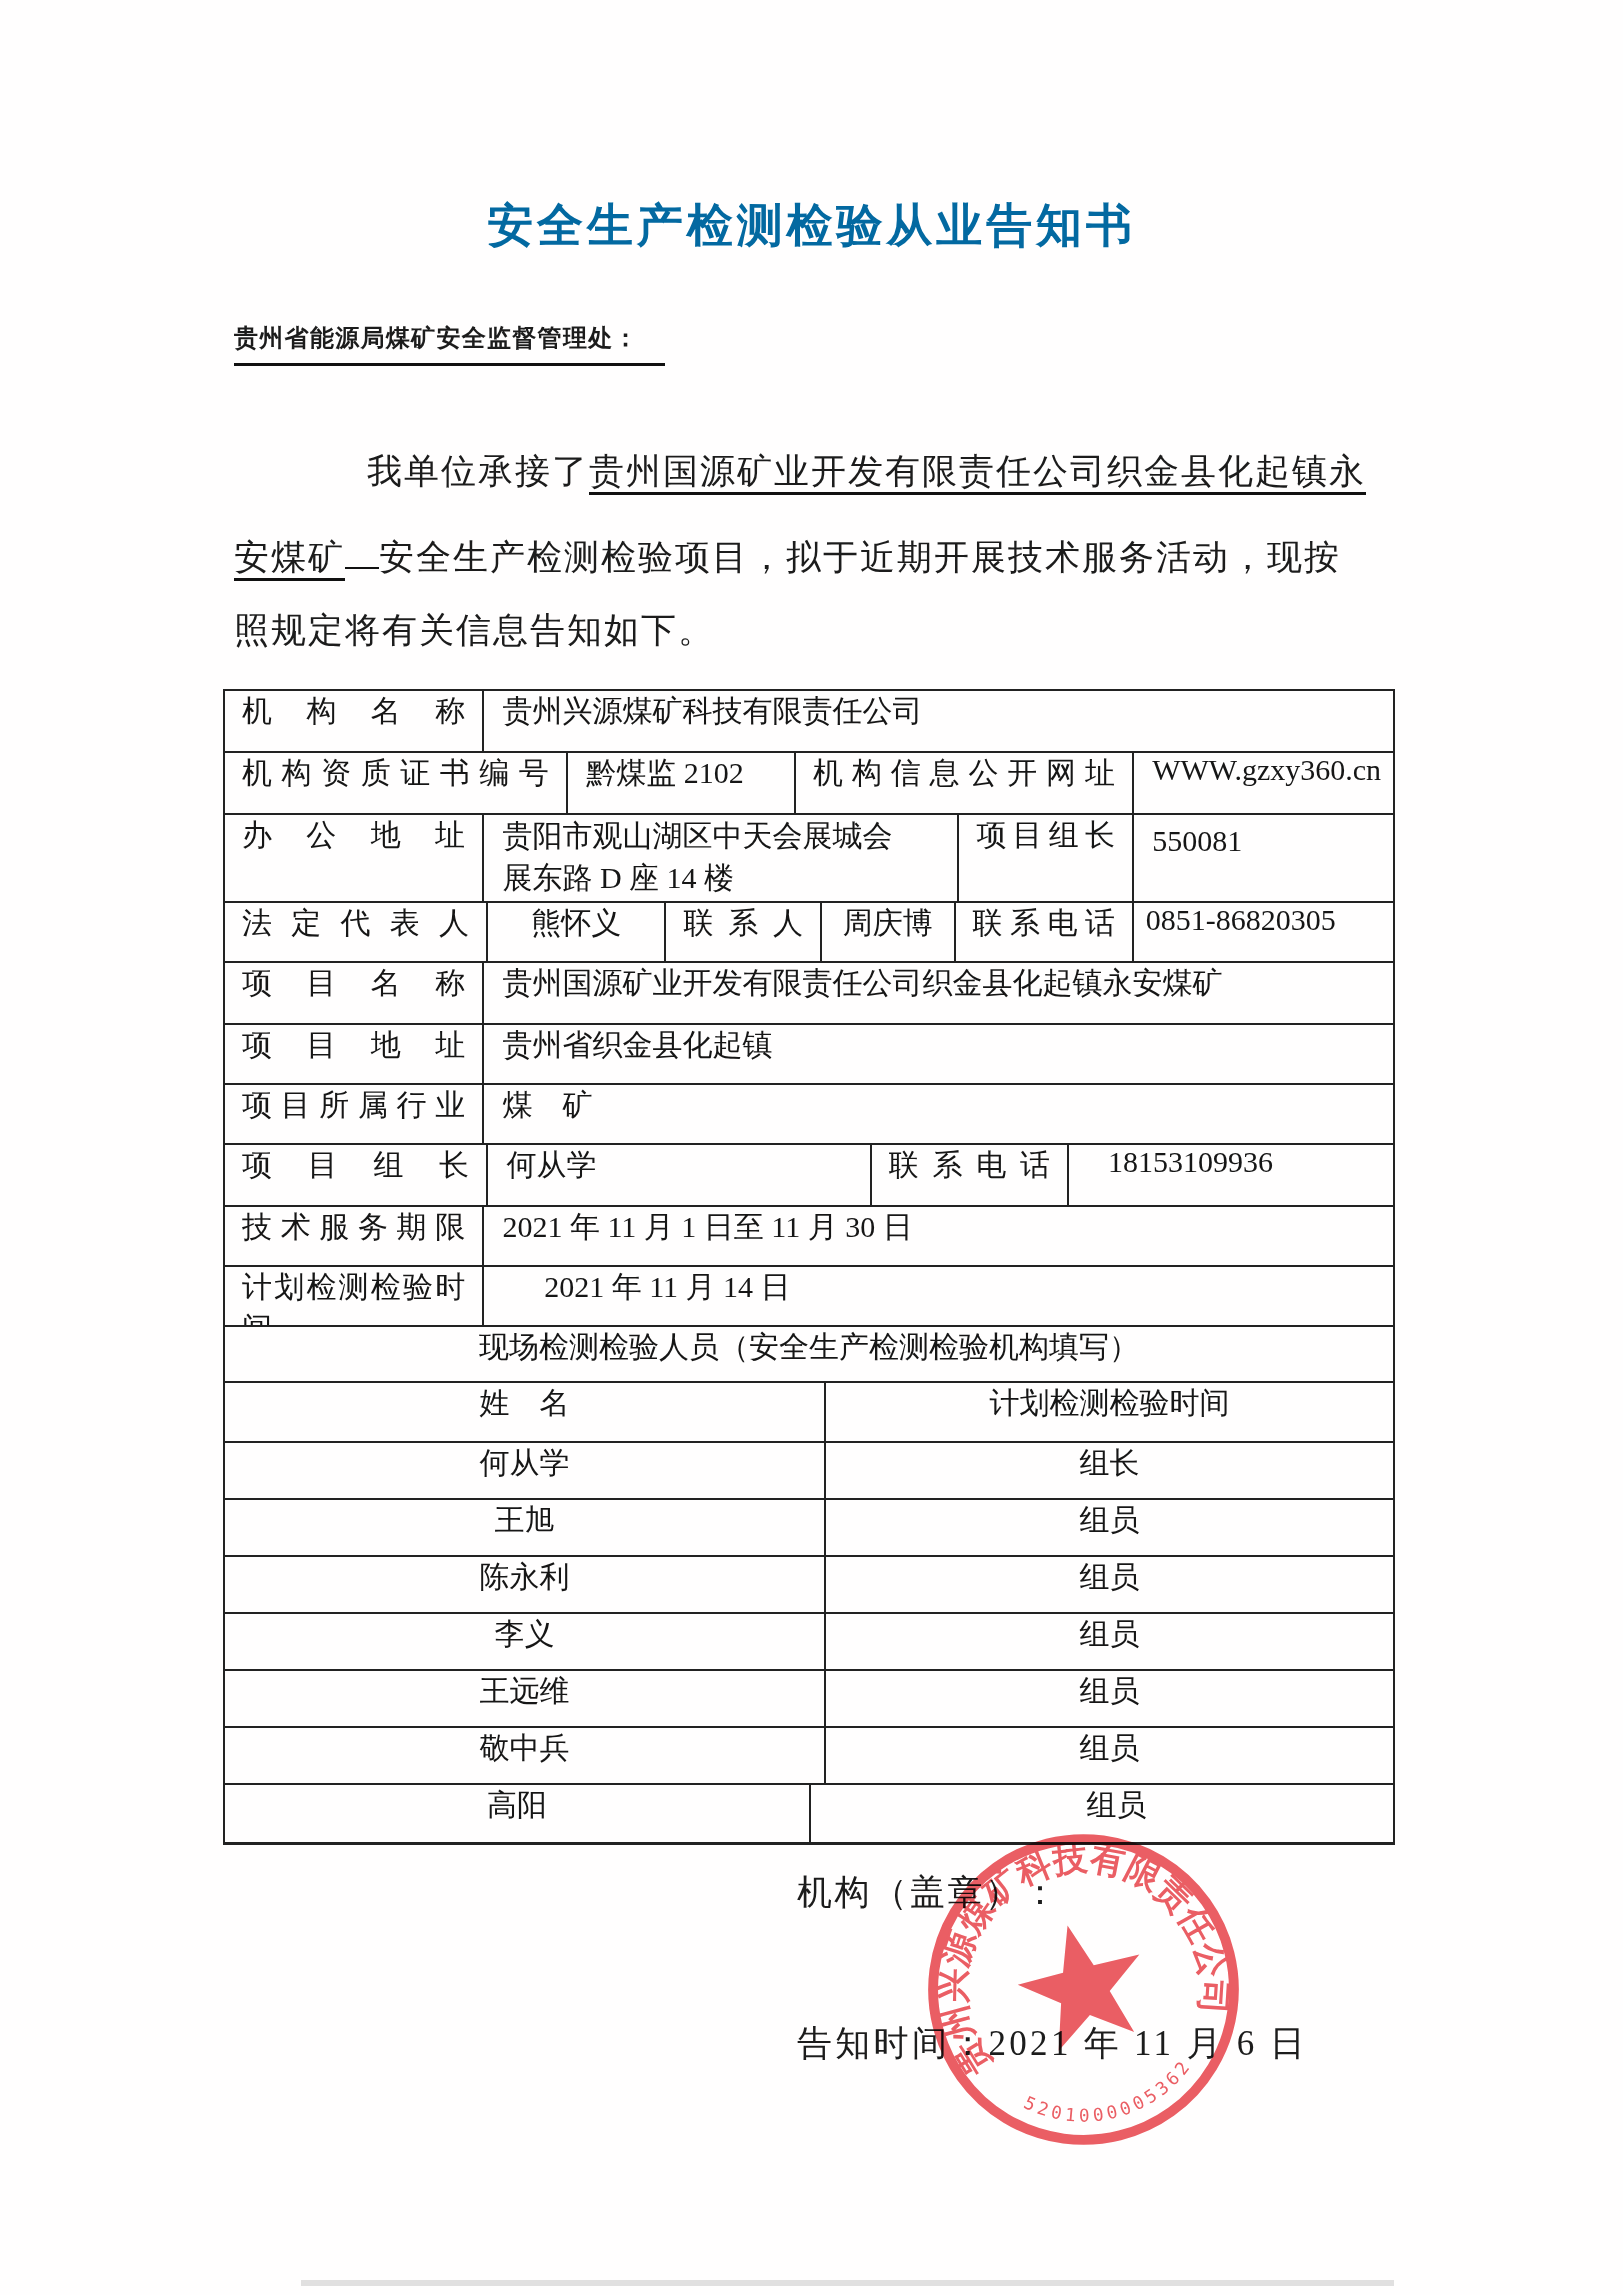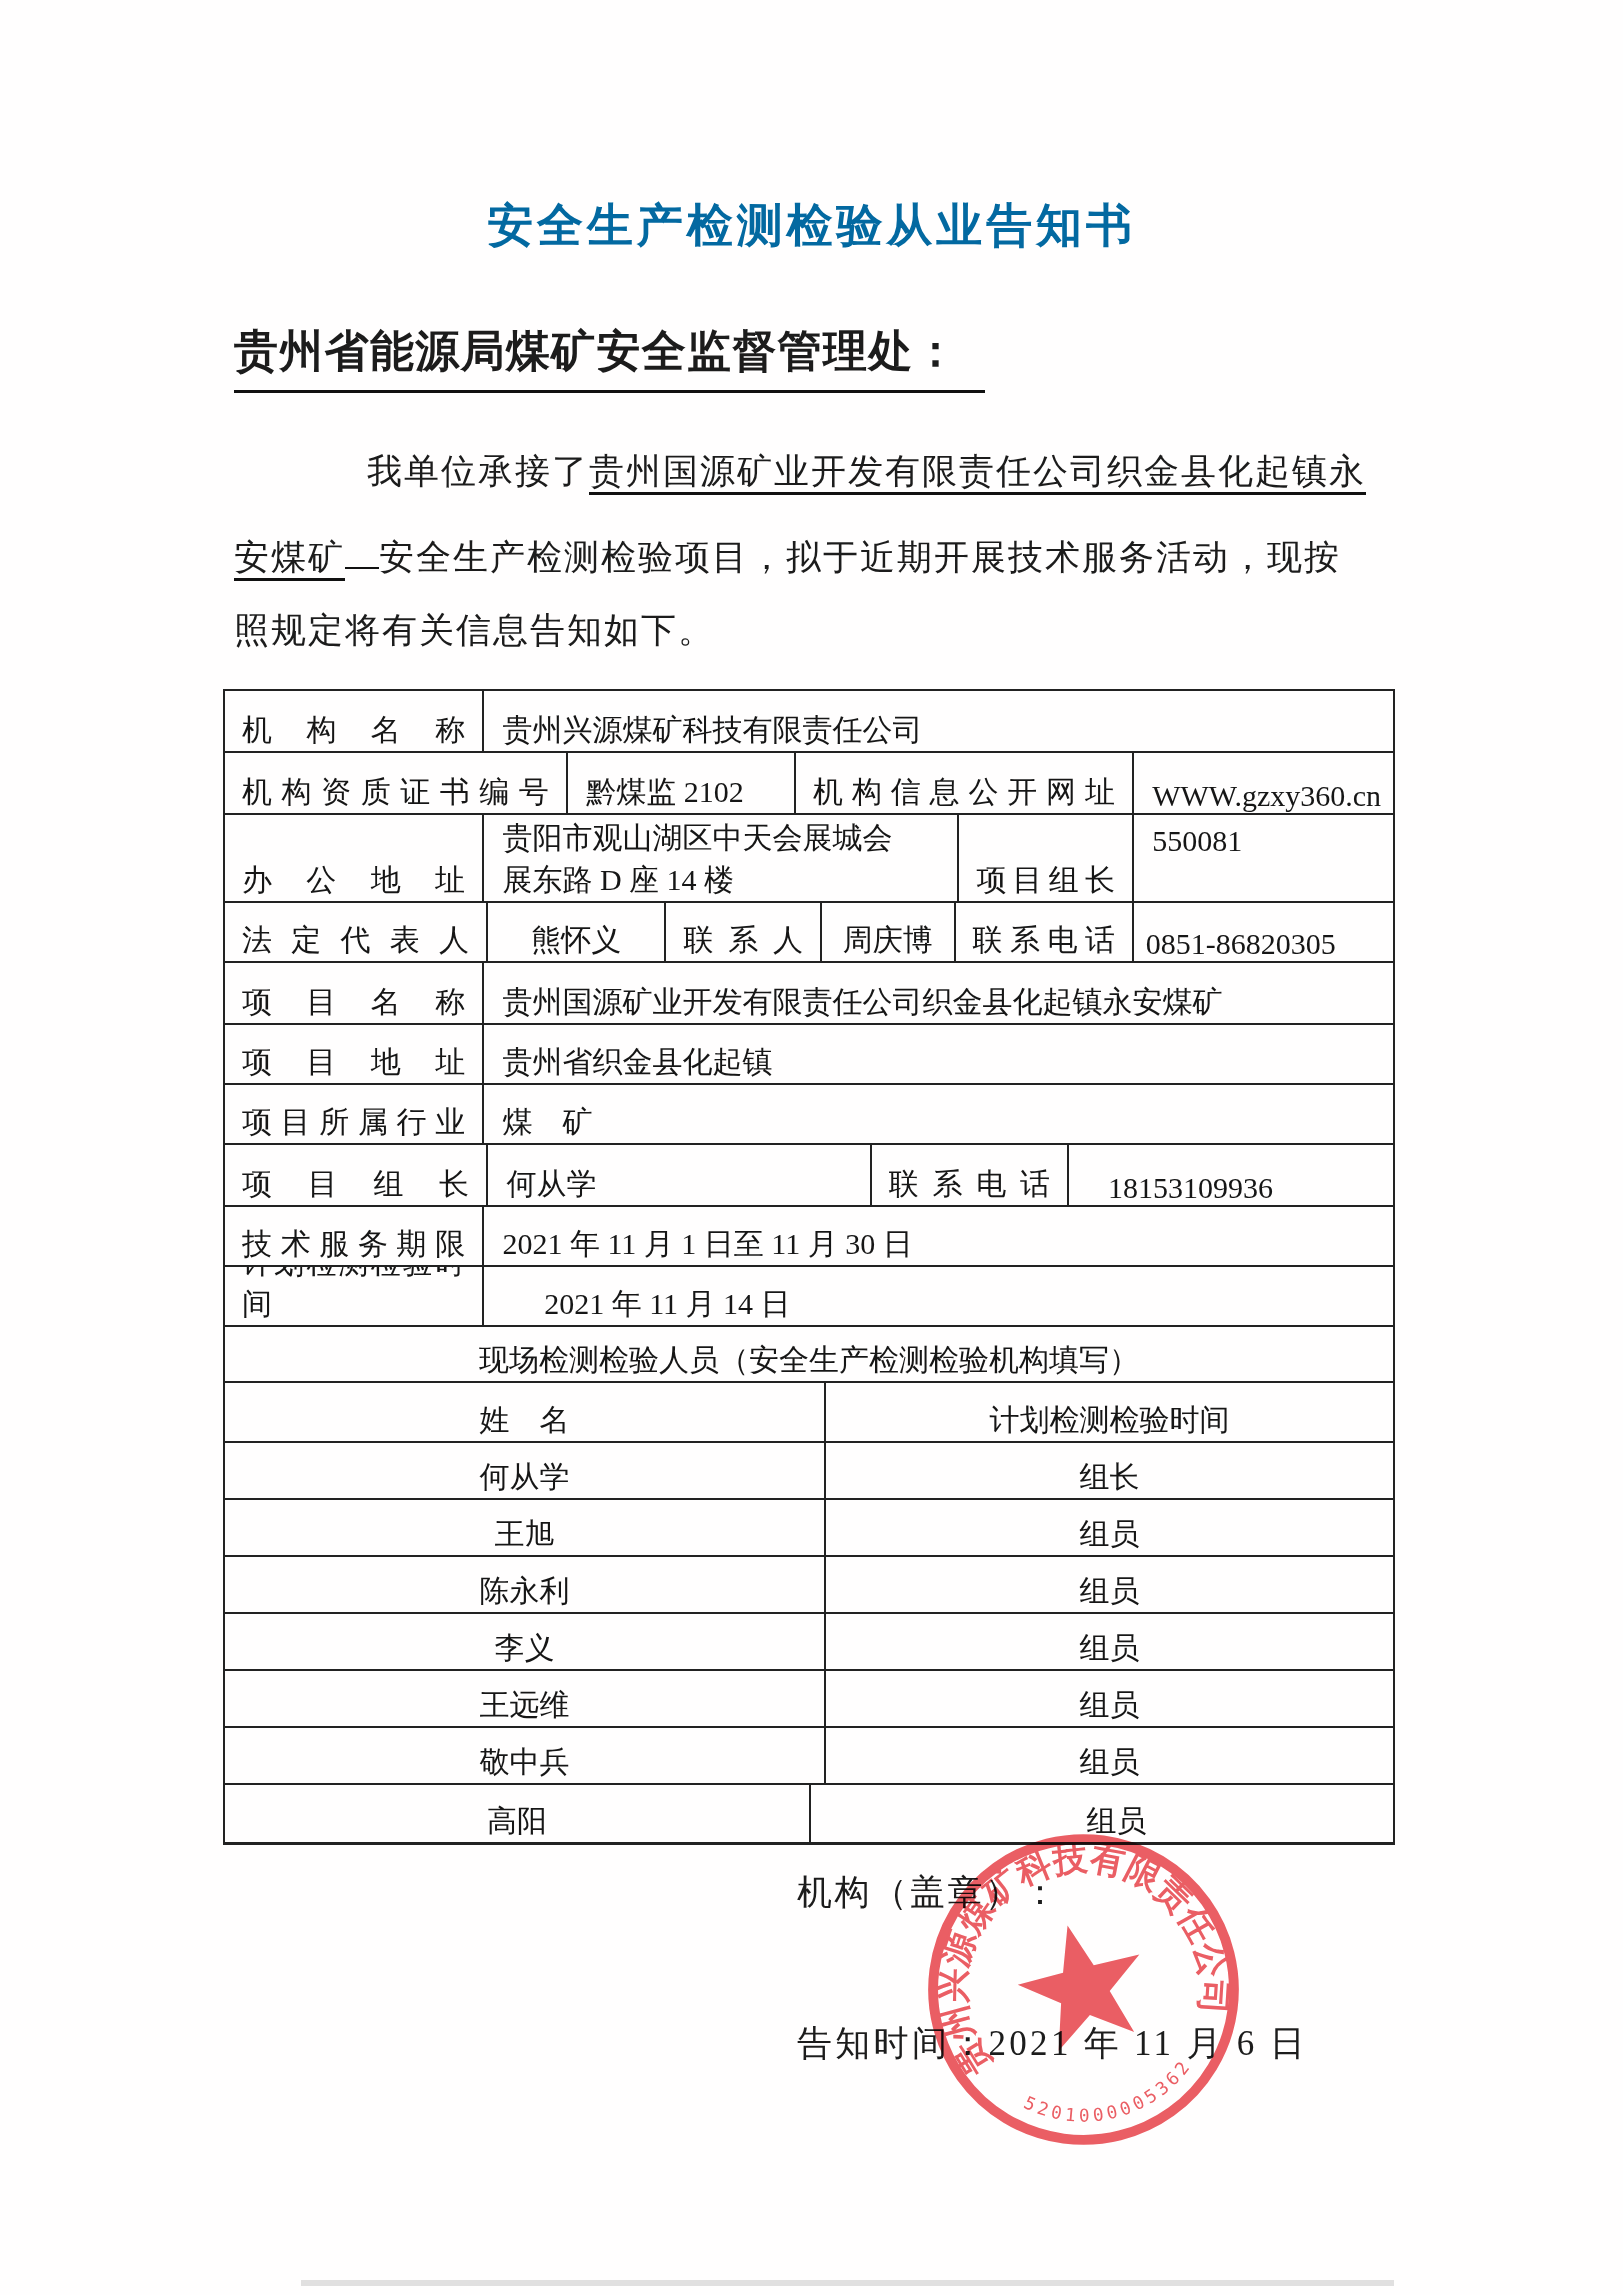--- a/index.html
+++ b/index.html
@@ -13,21 +13,21 @@
   }
   
   .title{
     position:absolute;left:0;top:195px;width:1623px;margin:0;
     text-align:center;
     font-family:"Liberation Sans","DejaVu Sans",sans-serif;
     font-weight:700;font-size:46px;letter-spacing:3.9px;color:#0369a1;
   }
   .addressee{
     position:absolute;left:234px;top:322px;
-    font-size:44px;font-weight:700;letter-spacing:1.3px;color:#1c1c1c;
+    font-size:24px;font-weight:700;letter-spacing:1.3px;color:#1c1c1c;
   }
   .addressee .u-line{
     display:inline-block;border-bottom:3.3px solid #111;
     padding:0 26px 9.2px 0;
   }
   
   .para-line{
     position:absolute;left:234px;
     font-size:35px;letter-spacing:2px;color:#1c1c1c;white-space:nowrap;
   }
@@ -46,21 +46,21 @@
   .tbl{
     position:absolute;left:223px;top:689px;width:1172px;
     border:2px solid #222;border-top-width:2.6px;border-bottom-width:3.3px;
     box-sizing:border-box;background:transparent;
     font-size:30px;color:#161616;
   }
   .trow{display:flex;border-bottom:2.6px solid #222;box-sizing:border-box;}
   .trow:last-child{border-bottom:none;gap:29px;}
   .cell{
     border-right:2px solid #222;box-sizing:border-box;
-    display:flex;align-items:flex-end;overflow:hidden;
+    display:flex;align-items:flex-start;overflow:hidden;
   }
   .cell.last{border-right:none;}
   .dist{flex:1;text-align:justify;text-align-last:justify;padding:0 17px;}
   .val{padding-left:18.3px;}
   .two-line{display:block;padding-left:18.3px;line-height:42px;}
   .w397{width:260px}.w1393{width:912px}
   .w525{width:344px}.w350{width:229px}.w518{width:339px}
   .w728{width:477px}.w268{width:175px}
   .w403{width:264px}.w274{width:179px}.w238{width:156px}.w204{width:134px}
   .w588{width:385px}.w303{width:198px}.w496{width:325px}

